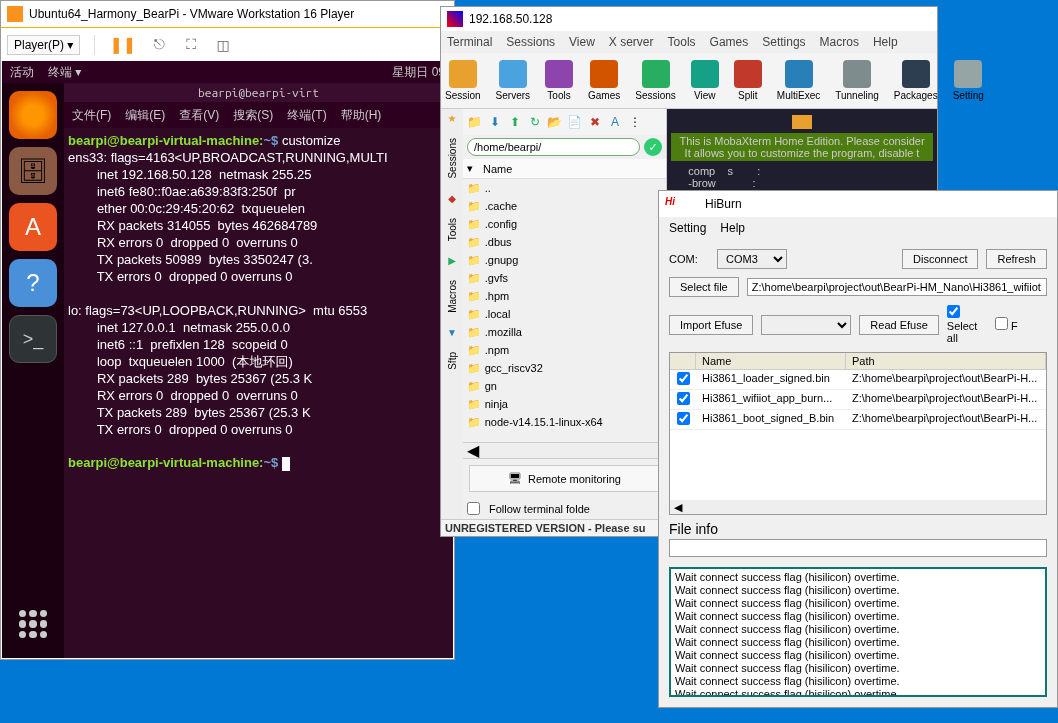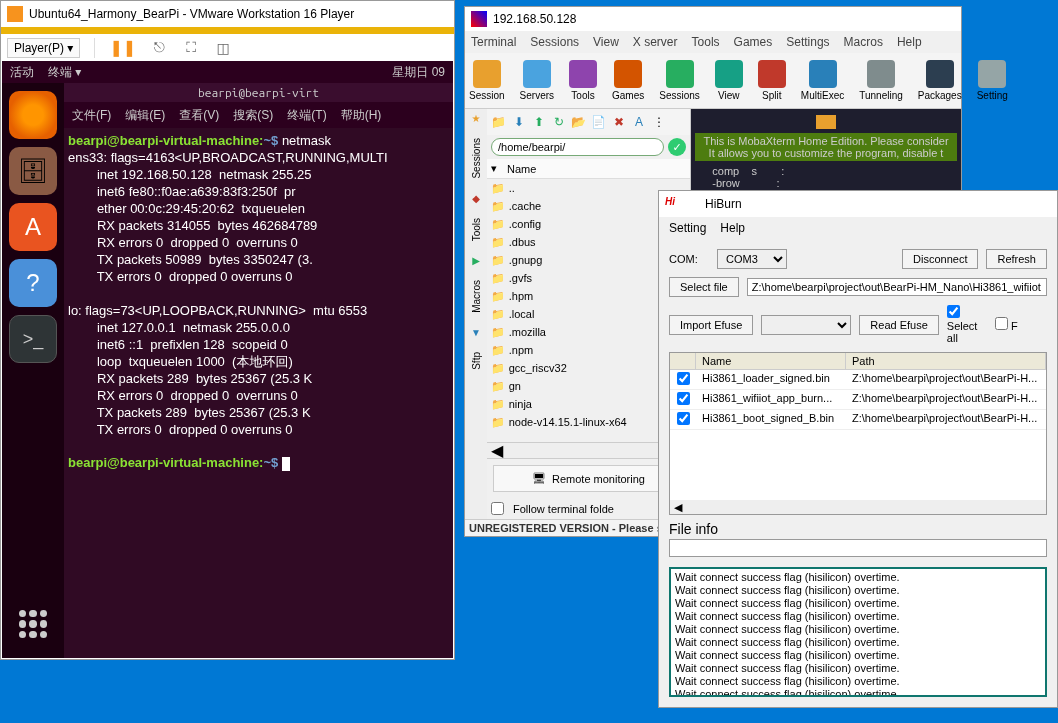--- a/index.html
+++ b/index.html
@@ -2,21 +2,21 @@
 <html><head>
 <meta charset="utf-8">
 <style>
 * { margin: 0; padding: 0; box-sizing: border-box; font-family: "Segoe UI", Tahoma, sans-serif; }
 body { width: 1058px; height: 723px; overflow: hidden; background: #0078d4; position: relative; }
 
 
 .vmware { position: absolute; left: 0; top: 0; width: 455px; height: 660px; background: #fff; border: 1px solid #999; }
 .vmware-title { height: 26px; display: flex; align-items: center; padding: 0 6px; font-size: 12px; background: #fff; }
 .vmware-title .vm-icon { width: 16px; height: 16px; background: #f7931e; margin-right: 6px; display: inline-block; }
-.vmware-toolbar { height: 34px; display: flex; align-items: center; padding: 13px 6px; gap: 14px; border-top: 7px solid #eab308; }
+.vmware-toolbar { height: 34px; display: flex; align-items: center; padding: 13px 6px; gap: 14px; border-top: 1px solid #eab308; }
 .vmware-toolbar .player-btn { font-size: 12px; padding: 2px 6px; border: 1px solid #ccc; background: #fafafa; }
 .vmware-toolbar .sep { width: 1px; height: 20px; background: #ddd; }
 .vmware-toolbar .icon-pause { color: #f7931e; font-size: 16px; }
 .vmware-toolbar .tb-icon { width: 18px; height: 18px; display: inline-flex; align-items: center; justify-content: center; font-size: 14px; color: #666; }
 
 .ubuntu { position: absolute; left: 1px; top: 60px; right: 1px; bottom: 1px; background: #2c001e; }
 .ubuntu-top { height: 22px; background: #2c001e; display: flex; align-items: center; color: #ccc; font-size: 12px; padding: 0 8px; }
 .ubuntu-top .spacer { flex: 1; }
 .ubuntu-dock { position: absolute; left: 0; top: 22px; bottom: 0; width: 62px; background: #1a0010; display: flex; flex-direction: column; align-items: center; padding-top: 8px; gap: 8px; }
 .dock-item { width: 48px; height: 48px; border-radius: 10px; display: flex; align-items: center; justify-content: center; font-size: 24px; }
@@ -30,21 +30,21 @@
 
 .terminal-window { position: absolute; left: 62px; top: 22px; right: 0; bottom: 0; background: #300a24; }
 .terminal-title { height: 19px; background: #3a0d2e; color: #ccc; font-size: 12px; display: flex; align-items: center; justify-content: center; font-family: "Ubuntu Mono", monospace; }
 .terminal-menu { height: 26px; background: #2c001e; color: #ccc; font-size: 12px; display: flex; align-items: center; gap: 14px; padding: 0 8px; }
 .terminal-body { padding: 4px 4px; font-family: "Ubuntu Mono", Consolas, monospace; font-size: 13px; line-height: 16px; color: #fff; white-space: pre; overflow: hidden; }
 .prompt-user { color: #8ae234; font-weight: bold; }
 .prompt-path { color: #729fcf; font-weight: bold; }
 .cursor { display: inline-block; width: 8px; height: 14px; background: #fff; vertical-align: middle; }
 
 
-.moba { position: absolute; left: 464px; top: 6px; right: 0; width: 498px; background: #f0f0f0; border: 1px solid #999; }
+.moba { position: absolute; left: 440px; top: 6px; right: 0; width: 498px; background: #f0f0f0; border: 1px solid #999; }
 .moba-title { height: 24px; display: flex; align-items: center; padding: 0 6px; font-size: 12px; background: #fff; }
 .moba-title .moba-icon { width: 16px; height: 16px; margin-right: 6px; background: linear-gradient(45deg,#f00,#00f); }
 .moba-menu { height: 22px; display: flex; align-items: center; gap: 14px; padding: 0 6px; font-size: 12px; color: #444; }
 .moba-toolbar { height: 56px; display: flex; padding: 2px 4px; gap: 15px; background: #f4f4f4; border-bottom: 1px solid #ccc; }
 .moba-tool { width: 54px; display: flex; flex-direction: column; align-items: center; justify-content: center; font-size: 10px; }
 .moba-tool .mt-icon { width: 28px; height: 28px; border-radius: 4px; margin-bottom: 2px; }
 .mt1{background:#e8a02e}.mt2{background:#4aa3df}.mt3{background:#8e44ad}.mt4{background:#d35400}.mt5{background:#27ae60}.mt6{background:#16a085}.mt7{background:#c0392b}.mt8{background:#2980b9}.mt9{background:#7f8c8d}.mt10{background:#2c3e50}.mt11{background:#95a5a6}
 
 .moba-main { display: flex; height: 410px; }
 .moba-left { width: 226px; border-right: 1px solid #ccc; display: flex; }
@@ -140,21 +140,21 @@
     <div class="terminal-window">
       <div class="terminal-title">bearpi@bearpi-virt</div>
       <div class="terminal-menu">
         <span>文件(F)</span>
         <span>编辑(E)</span>
         <span>查看(V)</span>
         <span>搜索(S)</span>
         <span>终端(T)</span>
         <span>帮助(H)</span>
       </div>
-      <div class="terminal-body"><span class="prompt-user">bearpi@bearpi-virtual-machine:</span><span class="prompt-path">~$ </span><span>netmask</span>
+      <div class="terminal-body"><span class="prompt-user">bearpi@bearpi-virtual-machine:</span><span class="prompt-path">~$ </span><span>customize</span>
 <span>ens33: flags=4163&lt;UP,BROADCAST,RUNNING,MULTI
         inet 192.168.50.128  netmask 255.25
         inet6 fe80::f0ae:a639:83f3:250f  pr
         ether 00:0c:29:45:20:62  txqueuelen
         RX packets 314055  bytes 462684789 
         RX errors 0  dropped 0  overruns 0 
         TX packets 50989  bytes 3350247 (3.
         TX errors 0  dropped 0 overruns 0  
 
 lo: flags=73&lt;UP,LOOPBACK,RUNNING&gt;  mtu 6553

